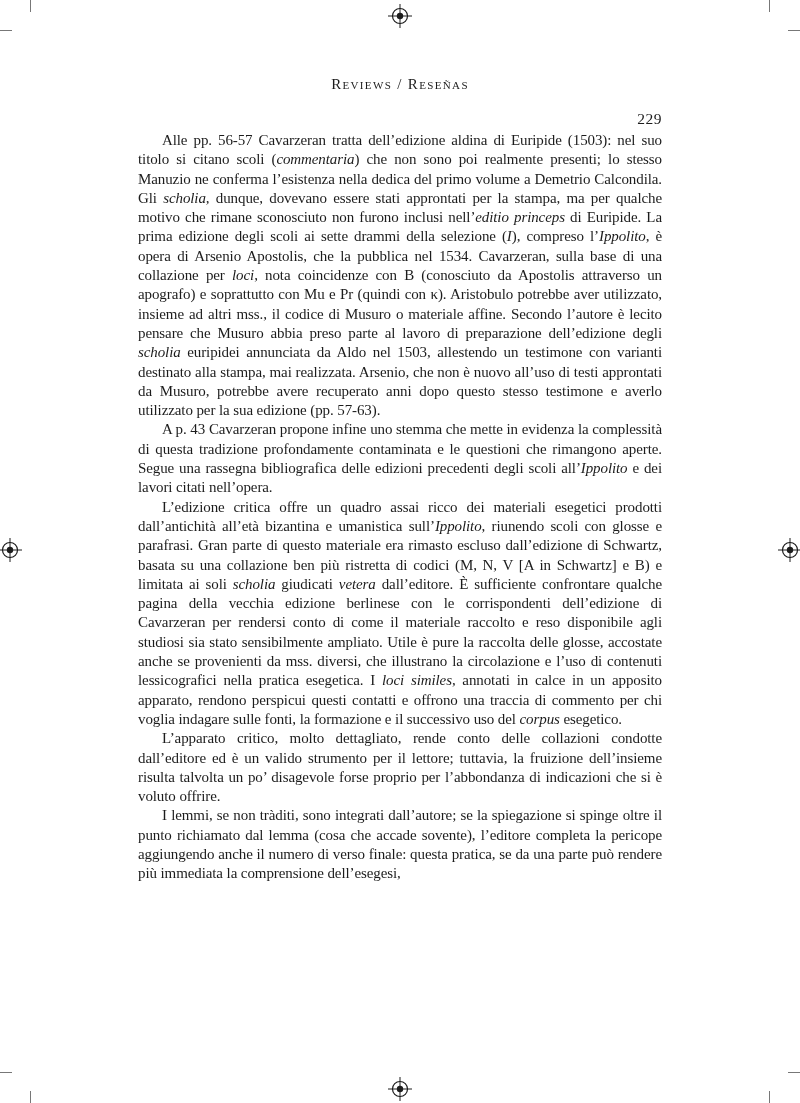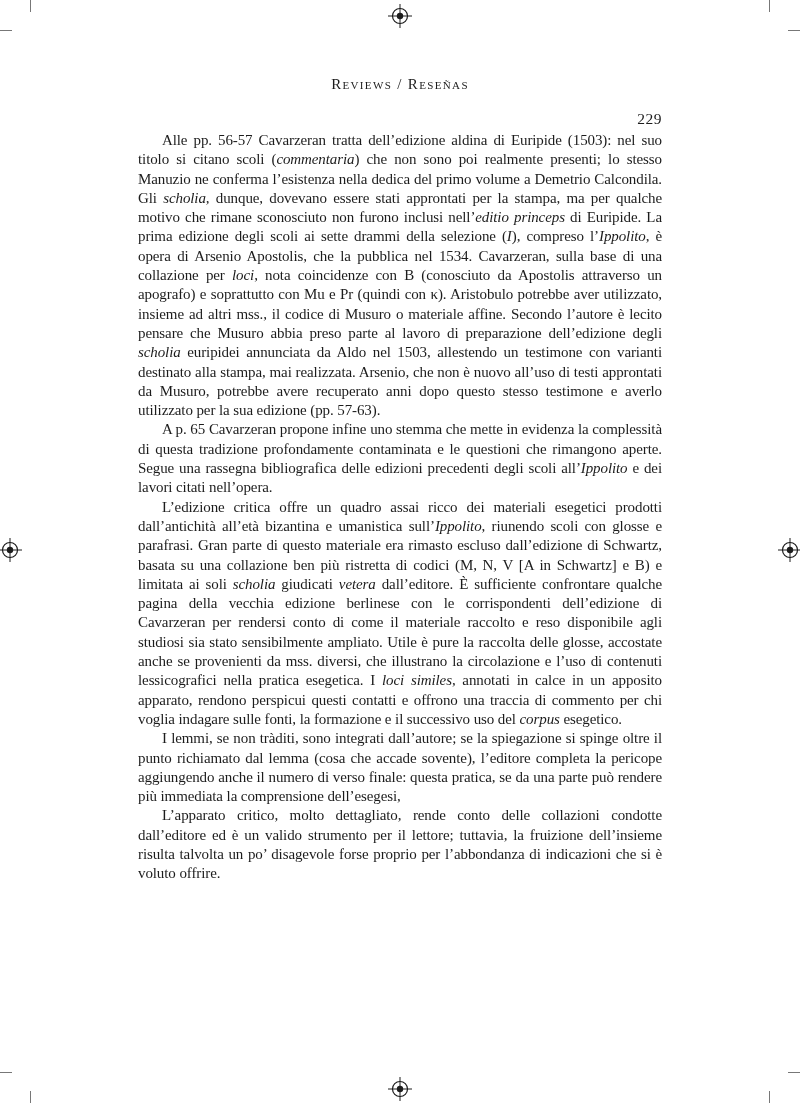--- a/index.html
+++ b/index.html
@@ -147,20 +147,20 @@
   <div class="cropmark h cm-br-h"></div>
   <div class="cropmark v cm-br-v"></div>
 
   <header class="running-head">
     <span class="rh-title">Reviews / Reseñas</span>
     <span class="rh-page">229</span>
   </header>
 
   <main class="text-block">
     <p><span>Alle pp. 56-57 Cavarzeran tratta dell’edizione aldina di Euripide (1503): nel suo titolo si citano scoli (</span><em>commentaria</em><span>) che non sono poi realmente presenti; lo stesso Manuzio ne conferma l’esistenza nella dedica del primo volume a Demetrio Calcondila. Gli </span><em>scholia,</em><span> dunque, dovevano essere stati approntati per la stampa, ma per qualche motivo che rimane sconosciuto non furono inclusi nell’</span><em>editio princeps</em><span> di Euripide. La prima edizione degli scoli ai sette drammi della selezione (</span><em>I</em><span>), compreso l’</span><em>Ippolito</em><span>, è opera di Arsenio Apostolis, che la pubblica nel 1534. Cavarzeran, sulla base di una collazione per </span><em>loci</em><span>, nota coincidenze con B (conosciuto da Apostolis attraverso un apografo) e soprattutto con Mu e Pr (quindi con κ). Aristobulo potrebbe aver utilizzato, insieme ad altri mss., il codice di Musuro o materiale affine. Secondo l’autore è lecito pensare che Musuro abbia preso parte al lavoro di preparazione dell’edizione degli </span><em>scholia</em><span> euripidei annunciata da Aldo nel 1503, allestendo un testimone con varianti destinato alla stampa, mai realizzata. Arsenio, che non è nuovo all’uso di testi approntati da Musuro, potrebbe avere recuperato anni dopo questo stesso testimone e averlo utilizzato per la sua edizione (pp. 57-63).</span></p>
-    <p><span>A p. 65 Cavarzeran propone infine uno stemma che mette in evidenza la complessità di questa tradizione profondamente contaminata e le questioni che rimangono aperte. Segue una rassegna bibliografica delle edizioni precedenti degli scoli all’</span><em>Ippolito</em><span> e dei lavori citati nell’opera.</span></p>
+    <p><span>A p. 43 Cavarzeran propone infine uno stemma che mette in evidenza la complessità di questa tradizione profondamente contaminata e le questioni che rimangono aperte. Segue una rassegna bibliografica delle edizioni precedenti degli scoli all’</span><em>Ippolito</em><span> e dei lavori citati nell’opera.</span></p>
     <p><span>L’edizione critica offre un quadro assai ricco dei materiali esegetici prodotti dall’antichità all’età bizantina e umanistica sull’</span><em>Ippolito</em><span>, riunendo scoli con glosse e parafrasi. Gran parte di questo materiale era rimasto escluso dall’edizione di Schwartz, basata su una collazione ben più ristretta di codici (M, N, V [A in Schwartz] e B) e limitata ai soli </span><em>scholia</em><span> giudicati </span><em>vetera</em><span> dall’editore. È sufficiente confrontare qualche pagina della vecchia edizione berlinese con le corrispondenti dell’edizione di Cavarzeran per rendersi conto di come il materiale raccolto e reso disponibile agli studiosi sia stato sensibilmente ampliato. Utile è pure la raccolta delle glosse, accostate anche se provenienti da mss. diversi, che illustrano la circolazione e l’uso di contenuti lessicografici nella pratica esegetica. I </span><em>loci similes</em><span>, annotati in calce in un apposito apparato, rendono perspicui questi contatti e offrono una traccia di commento per chi voglia indagare sulle fonti, la formazione e il successivo uso del </span><em>corpus</em><span> esegetico.</span></p>
+    <p><span>L’apparato critico, molto dettagliato, rende conto delle collazioni condotte dall’editore ed è un valido strumento per il lettore; tuttavia, la fruizione dell’insieme risulta talvolta un po’ disagevole forse proprio per l’abbondanza di indicazioni che si è voluto offrire.</span></p>
     <p><span>I lemmi, se non tràditi, sono integrati dall’autore; se la spiegazione si spinge oltre il punto richiamato dal lemma (cosa che accade sovente), l’editore completa la pericope aggiungendo anche il numero di verso finale: questa pratica, se da una parte può rendere più immediata la comprensione dell’esegesi,</span></p>
-    <p><span>L’apparato critico, molto dettagliato, rende conto delle collazioni condotte dall’editore ed è un valido strumento per il lettore; tuttavia, la fruizione dell’insieme risulta talvolta un po’ disagevole forse proprio per l’abbondanza di indicazioni che si è voluto offrire.</span></p>
   </main>
 
 
 </div>
 
 </body></html>

